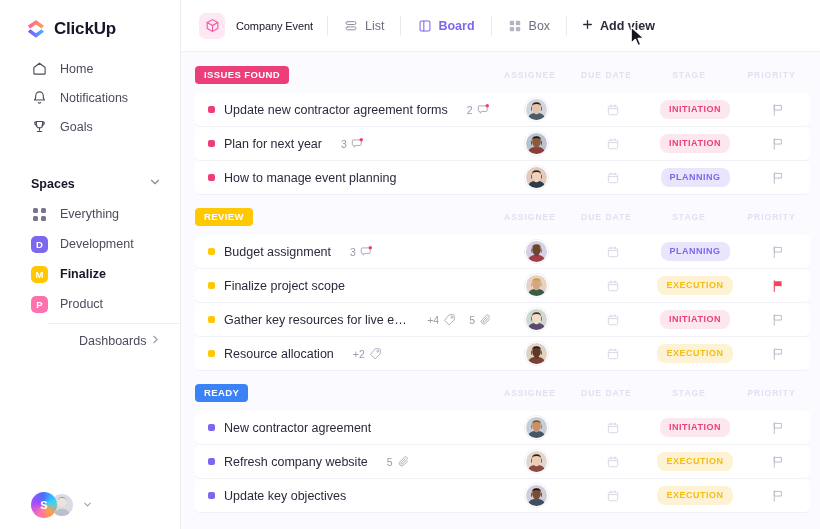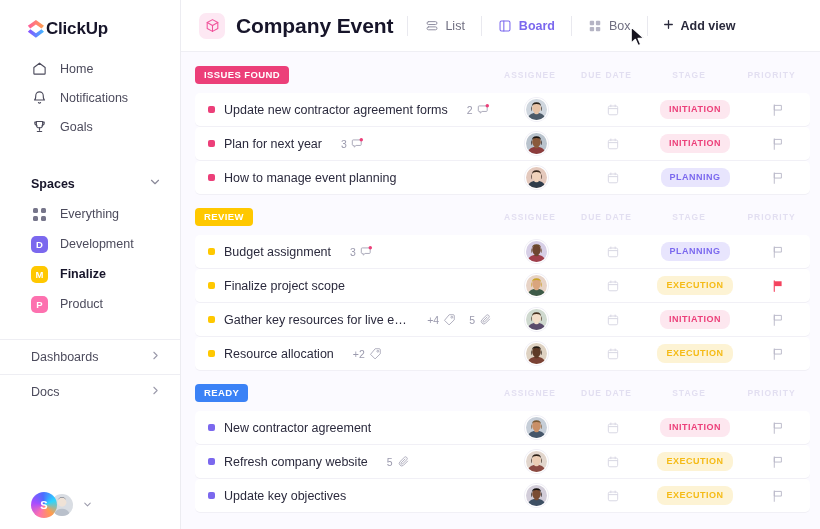--- a/index.html
+++ b/index.html
@@ -12,21 +12,21 @@
   #app { position: relative; width: 820px; height: 529px; display: flex; background:#fff; }
 
   
   #sidebar {
     width: 181px; height: 529px;
     background: #ffffff;
     border-right: 1px solid #ececf1;
     position: relative;
     flex: 0 0 181px;
   }
-  .brand { display: flex; align-items: center; padding: 14px 0 0 26px; height: 44px; }
+  .brand { display: flex; align-items: center; gap: 8px; padding: 14px 0 0 26px; height: 44px; }
   .brand-logo { width: 20px; height: 20px; position: relative; }
   .brand-name { font-size: 17px; font-weight: bold; color: #17152a; letter-spacing: -0.2px; }
 
   .nav-list { margin-top: 10px; }
   .nav-item {
     display: flex; align-items: center; gap: 13px;
     padding: 0 0 0 31px; height: 29px;
     color: #4c4b5c; font-size: 12.5px;
     cursor: pointer;
   }
@@ -50,38 +50,38 @@
           grid-template-columns: repeat(2, 5px); grid-template-rows: repeat(2,5px);
           gap:3px; align-content:center; justify-content:center; }
   .dots i { width:5px; height:5px; border-radius:1.5px; background:#76758a; display:block; }
 
   .srow {
     display:flex; align-items:center; justify-content:space-between;
     padding: 0 18px 0 31px; height: 35px;
     border-top: 1px solid #eeeef3;
     font-size:12.5px; color:#4c4b5c; cursor:pointer;
   }
-  #sp-div { margin-top: 20px; }
+  #sp-div { margin-top: 4px; padding-left: 48px; }
 
   .userbar { position:absolute; left:0; bottom:0; height:48px; width:181px;
              display:flex; align-items:center; padding-left:31px; gap:0; }
   .av-s { width:26px; height:26px; border-radius:50%;
           background: conic-gradient(from 210deg,#fd71af,#a64dff,#4d6cff,#2ad6ff,#ff9d4d,#fd71af);
           display:flex; align-items:center; justify-content:center;
           color:#fff; font-size:11px; font-weight:bold; position:relative; z-index:2;}
   .av-p { width:26px; height:26px; border-radius:50%; margin-left:-8px;
           border:2px solid #fff; overflow:hidden; position:relative; z-index:1; }
 
   
   #main { flex:1; position:relative; background:#ffffff; overflow:hidden; }
   #topbar { height:52px; display:flex; align-items:center; padding-left:18px; gap:0;
             border-bottom:1px solid #efeff4; background:#fff; }
   .proj-icon { width:26px; height:26px; border-radius:7px; background:#fde8f3;
                display:flex; align-items:center; justify-content:center; flex:0 0 26px; }
-  .proj-title { font-size:21px; font-weight:bold; color:#17152a; margin-left:11px; letter-spacing:-0.1px;}
+  .proj-title { font-size:11px; font-weight:normal; color:#17152a; margin-left:11px; letter-spacing:-0.1px;}
   .vsep { width:1px; height:20px; background:#e9e9ef; margin:0 14px; }
   .view-tab { display:flex; align-items:center; gap:6px; font-size:12.5px;
               color:#6f6e80; cursor:pointer; padding:3px 2px; }
   .view-tab.active { color:#7b68ee; font-weight:bold; }
   .view-tab .ico { width:15px; height:15px; display:flex; align-items:center; justify-content:center; }
   .addview { display:flex; align-items:center; gap:6px; font-size:12.5px; color:#2a2a3c;
              font-weight:bold; cursor:pointer; }
 
   #board { position:absolute; top:52px; left:0; right:0; bottom:0;
            background:#fbfaff; padding:14px 10px 0 14px; overflow:hidden; }
@@ -212,28 +212,20 @@
 
     <div id="sp-div">
       <div class="srow">
         <span>Dashboards</span>
         <span>
           <svg viewBox="0 0 24 24" width="13" height="13" fill="none" stroke="#9b9aab" stroke-width="2" stroke-linecap="round" stroke-linejoin="round">
               <path d="M9 6l6 6-6 6"></path>
             </svg>
         </span>
       </div>
-      <div class="srow">
-        <span>Docs</span>
-        <span>
-          <svg viewBox="0 0 24 24" width="13" height="13" fill="none" stroke="#9b9aab" stroke-width="2" stroke-linecap="round" stroke-linejoin="round">
-              <path d="M9 6l6 6-6 6"></path>
-            </svg>
-        </span>
-      </div>
     </div>
 
     <div class="userbar">
       <span class="av-s">S</span>
       <span class="av-p">
         <svg viewBox="0 0 40 40" width="100%" height="100%">
           <rect width="40" height="40" fill="#d9dde3"></rect>
           <circle cx="20" cy="15" r="8" fill="#efe2d6"></circle>
           <path d="M20 7c5 0 8 3 8 7 0-5-3-8-8-8s-8 3-8 8c0-4 3-7 8-7z" fill="#5b5b66"></path>
           <path d="M5 40c2-9 7-13 15-13s13 4 15 13z" fill="#b9c0cb"></path>

